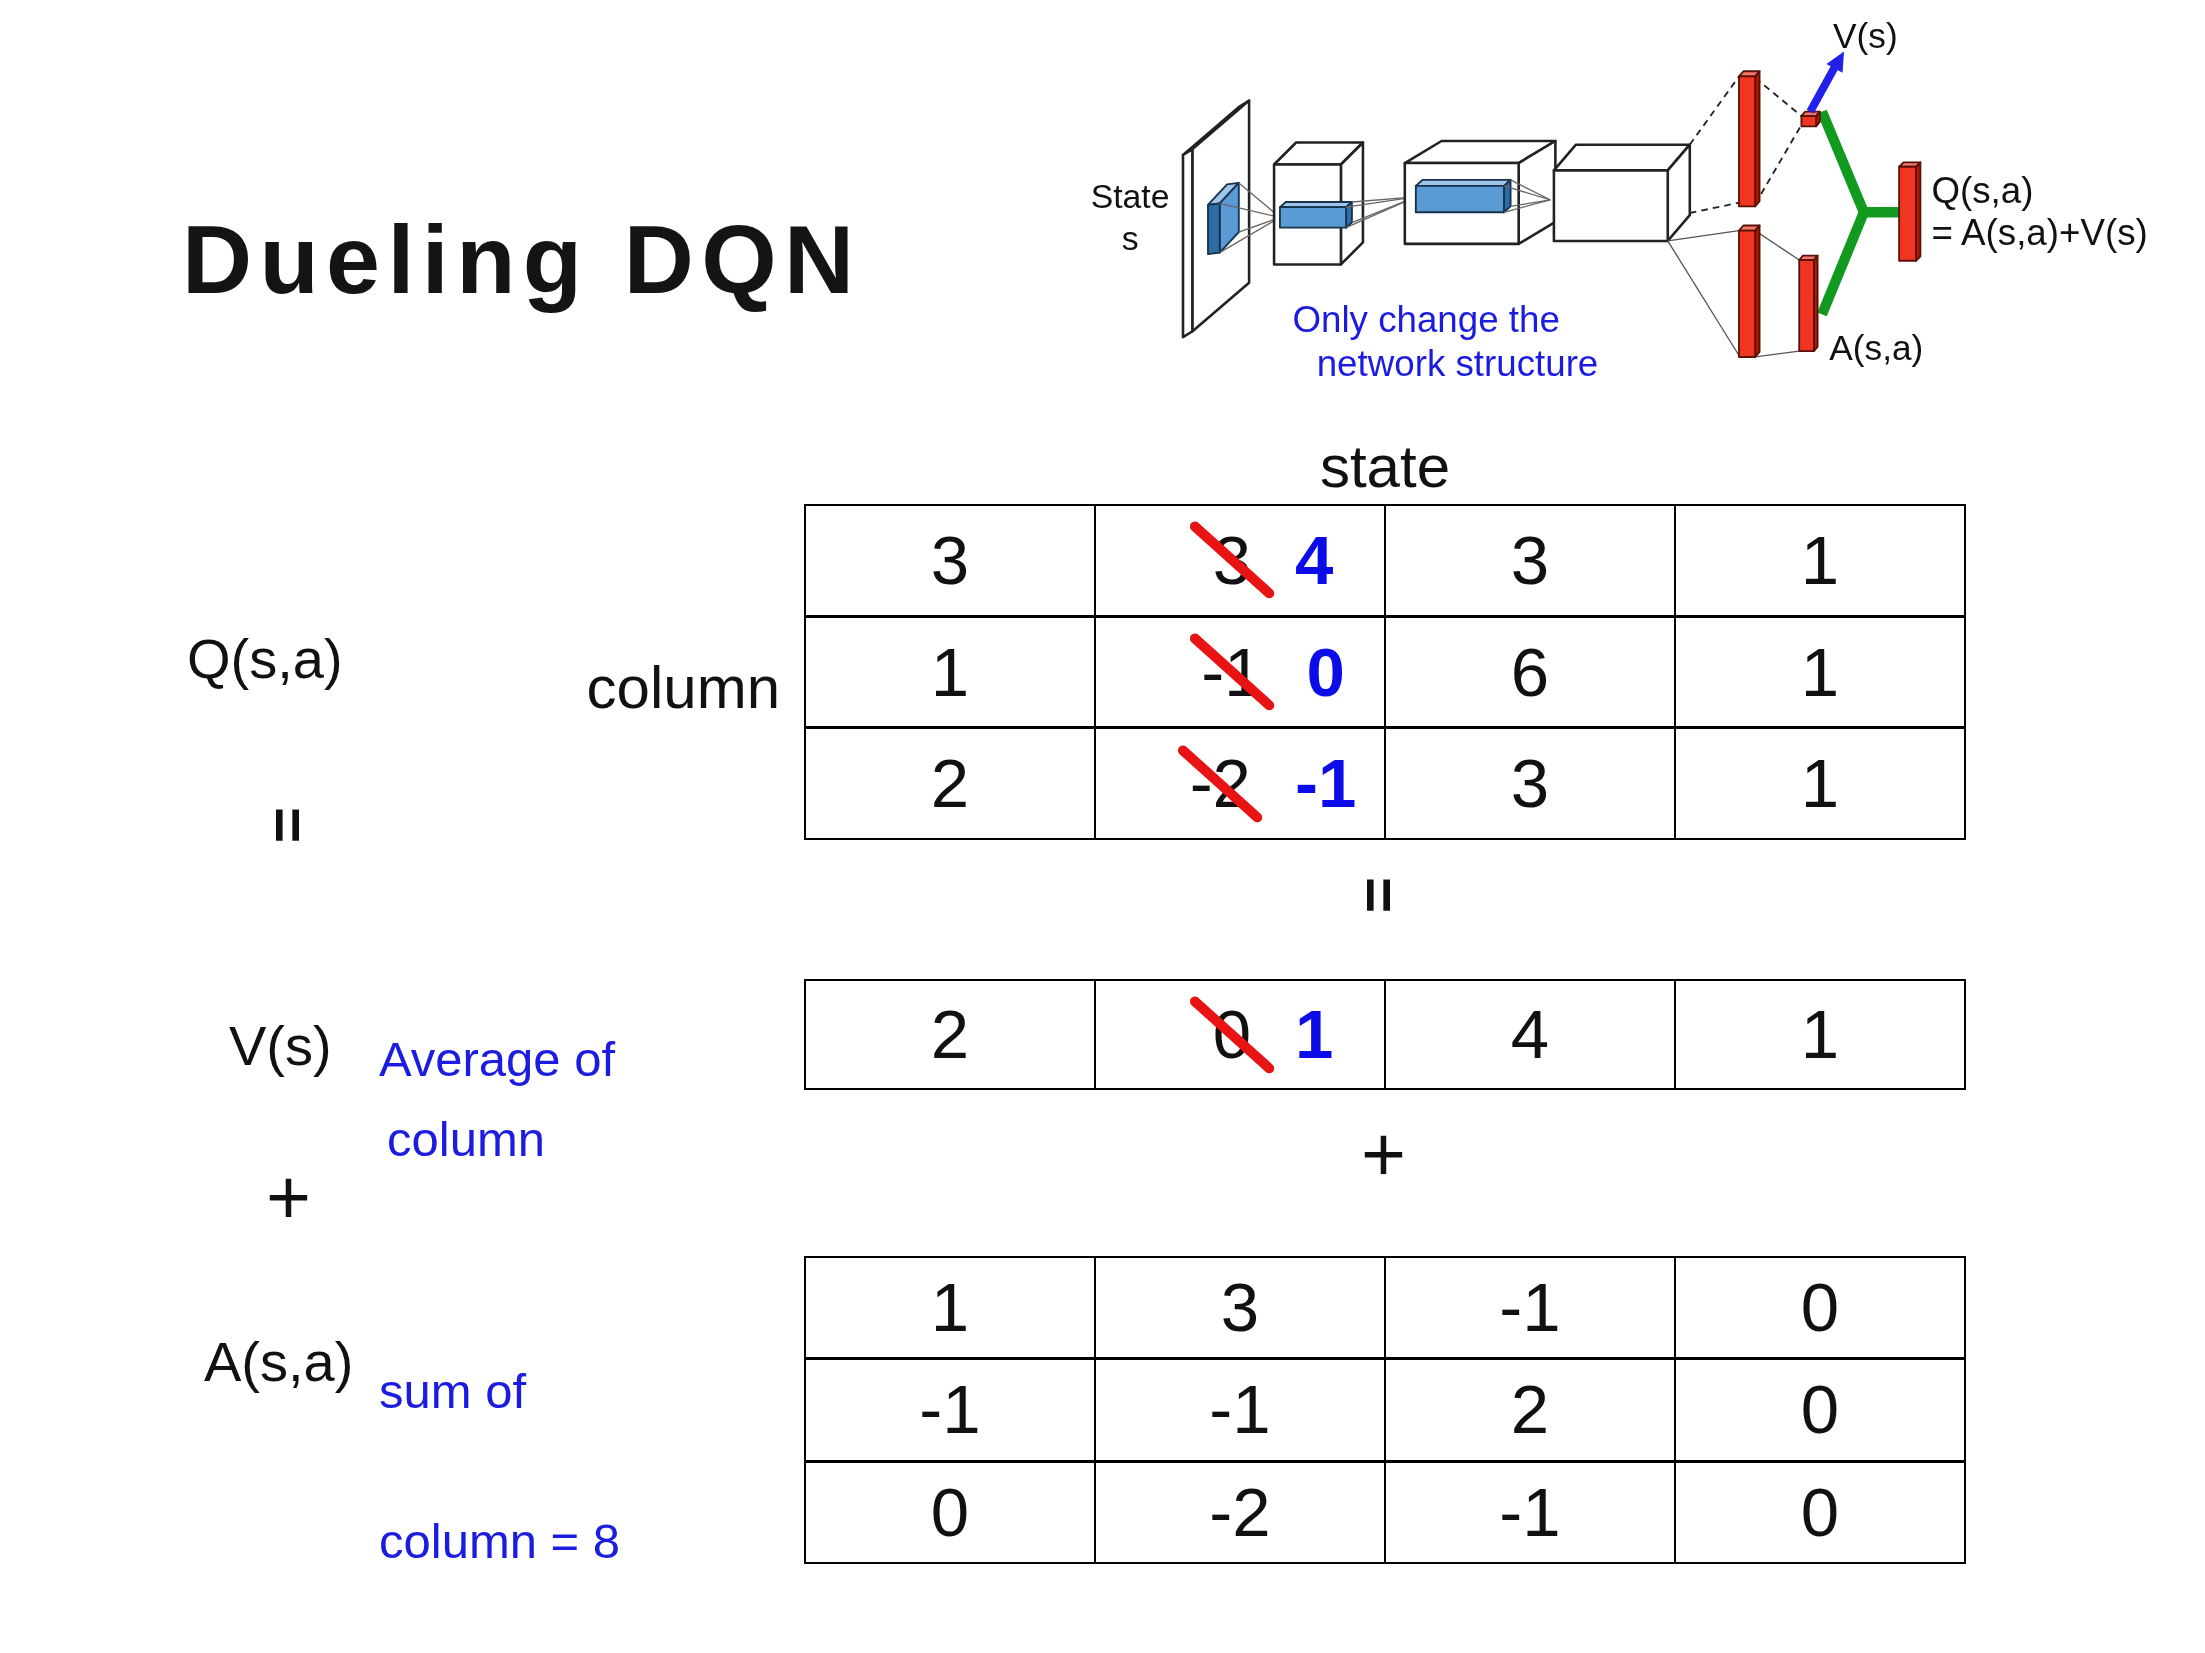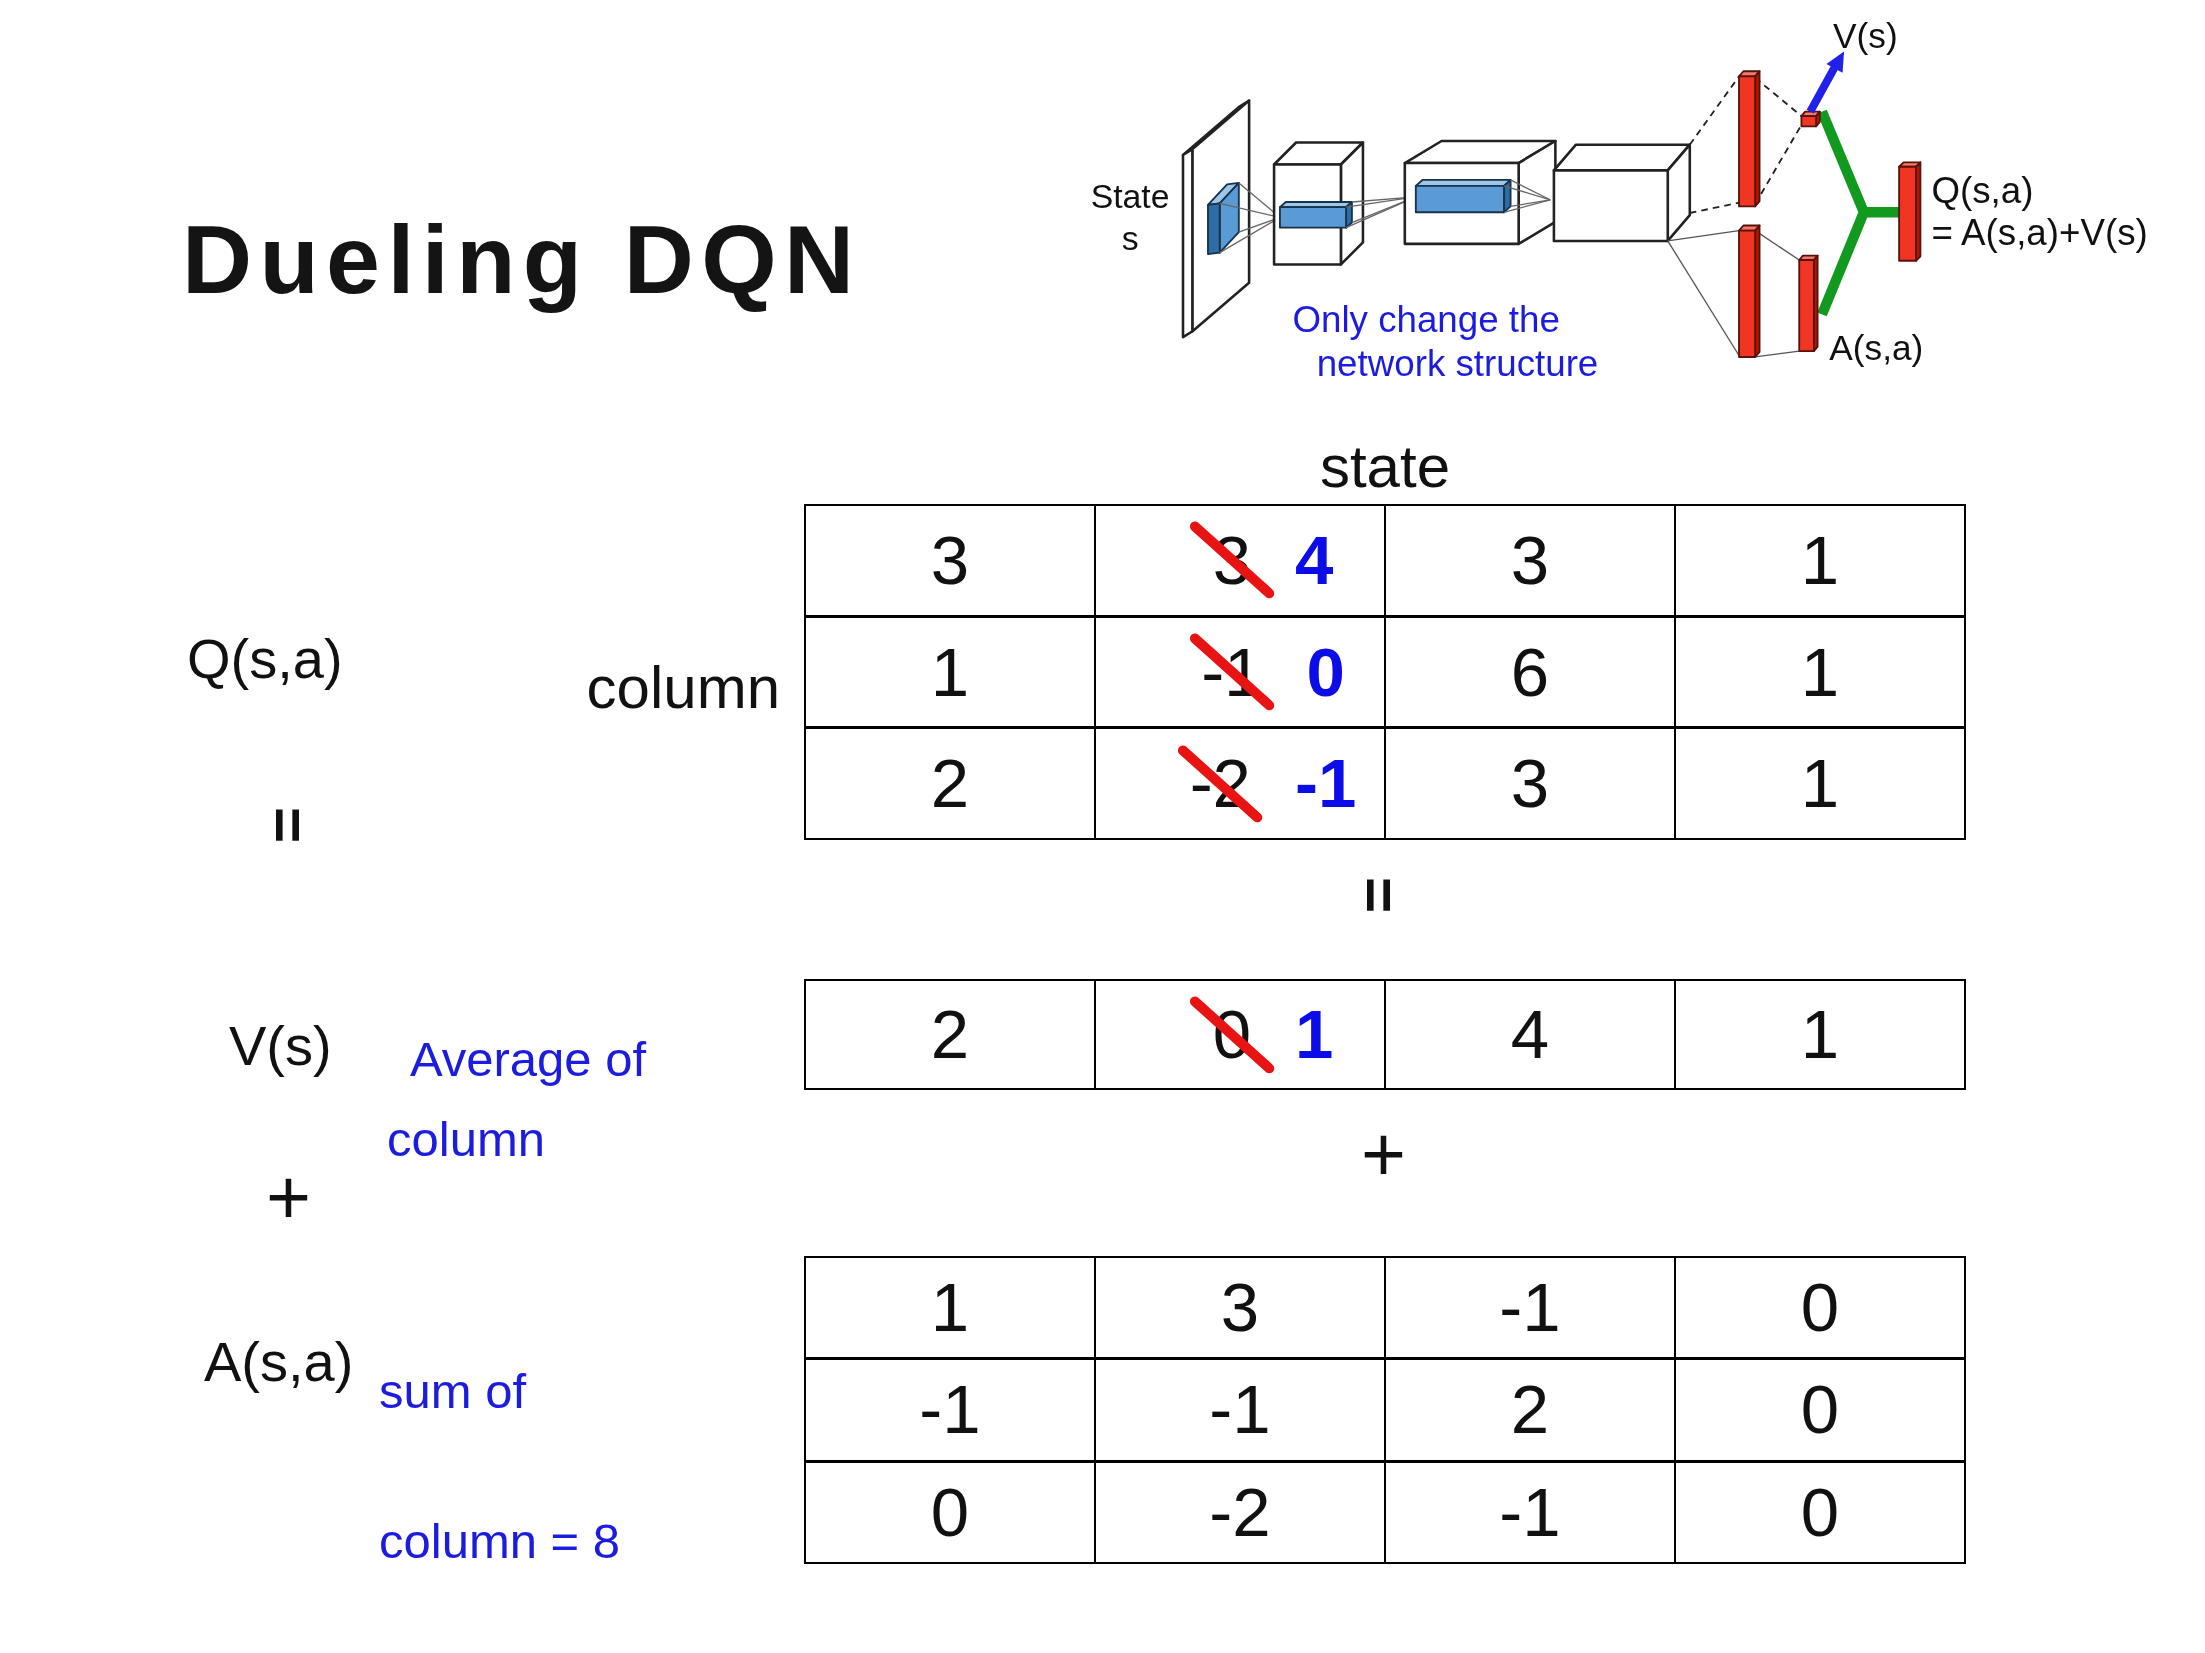--- a/index.html
+++ b/index.html
@@ -206,21 +206,21 @@
     </div>
   </div>
 
 <div class="abs small-lbl" style="left:515px;top:653px;width:265px;text-align:right;">column</div>
 
 <div class="abs lbl" style="left:187px;top:626px;">Q(s,a)</div>
 <div class="abs" style="left:270px;top:794px;">
   <span class="veq-glyph">=</span>
 </div>
 <div class="abs lbl" style="left:229px;top:1013px;">V(s)</div>
-<div class="abs note" style="left:379px;top:1031px;margin-left:31px;">Average of</div>
+<div class="abs note" style="left:379px;top:1031px;">Average of</div>
 <div class="abs note" style="left:387px;top:1111px;">column</div>
 <div class="abs plus" style="left:266px;top:1159px;">+</div>
 <div class="abs lbl" style="left:204px;top:1329px;">A(s,a)</div>
 <div class="abs note" style="left:379px;top:1363px;">sum of</div>
 <div class="abs note" style="left:379px;top:1513px;">column = 8</div>
 
 <div class="abs" style="left:1361px;top:864px;">
   <span class="veq-glyph">=</span>
 </div>
 <div class="abs plus" style="left:1361px;top:1116px;">+</div>

